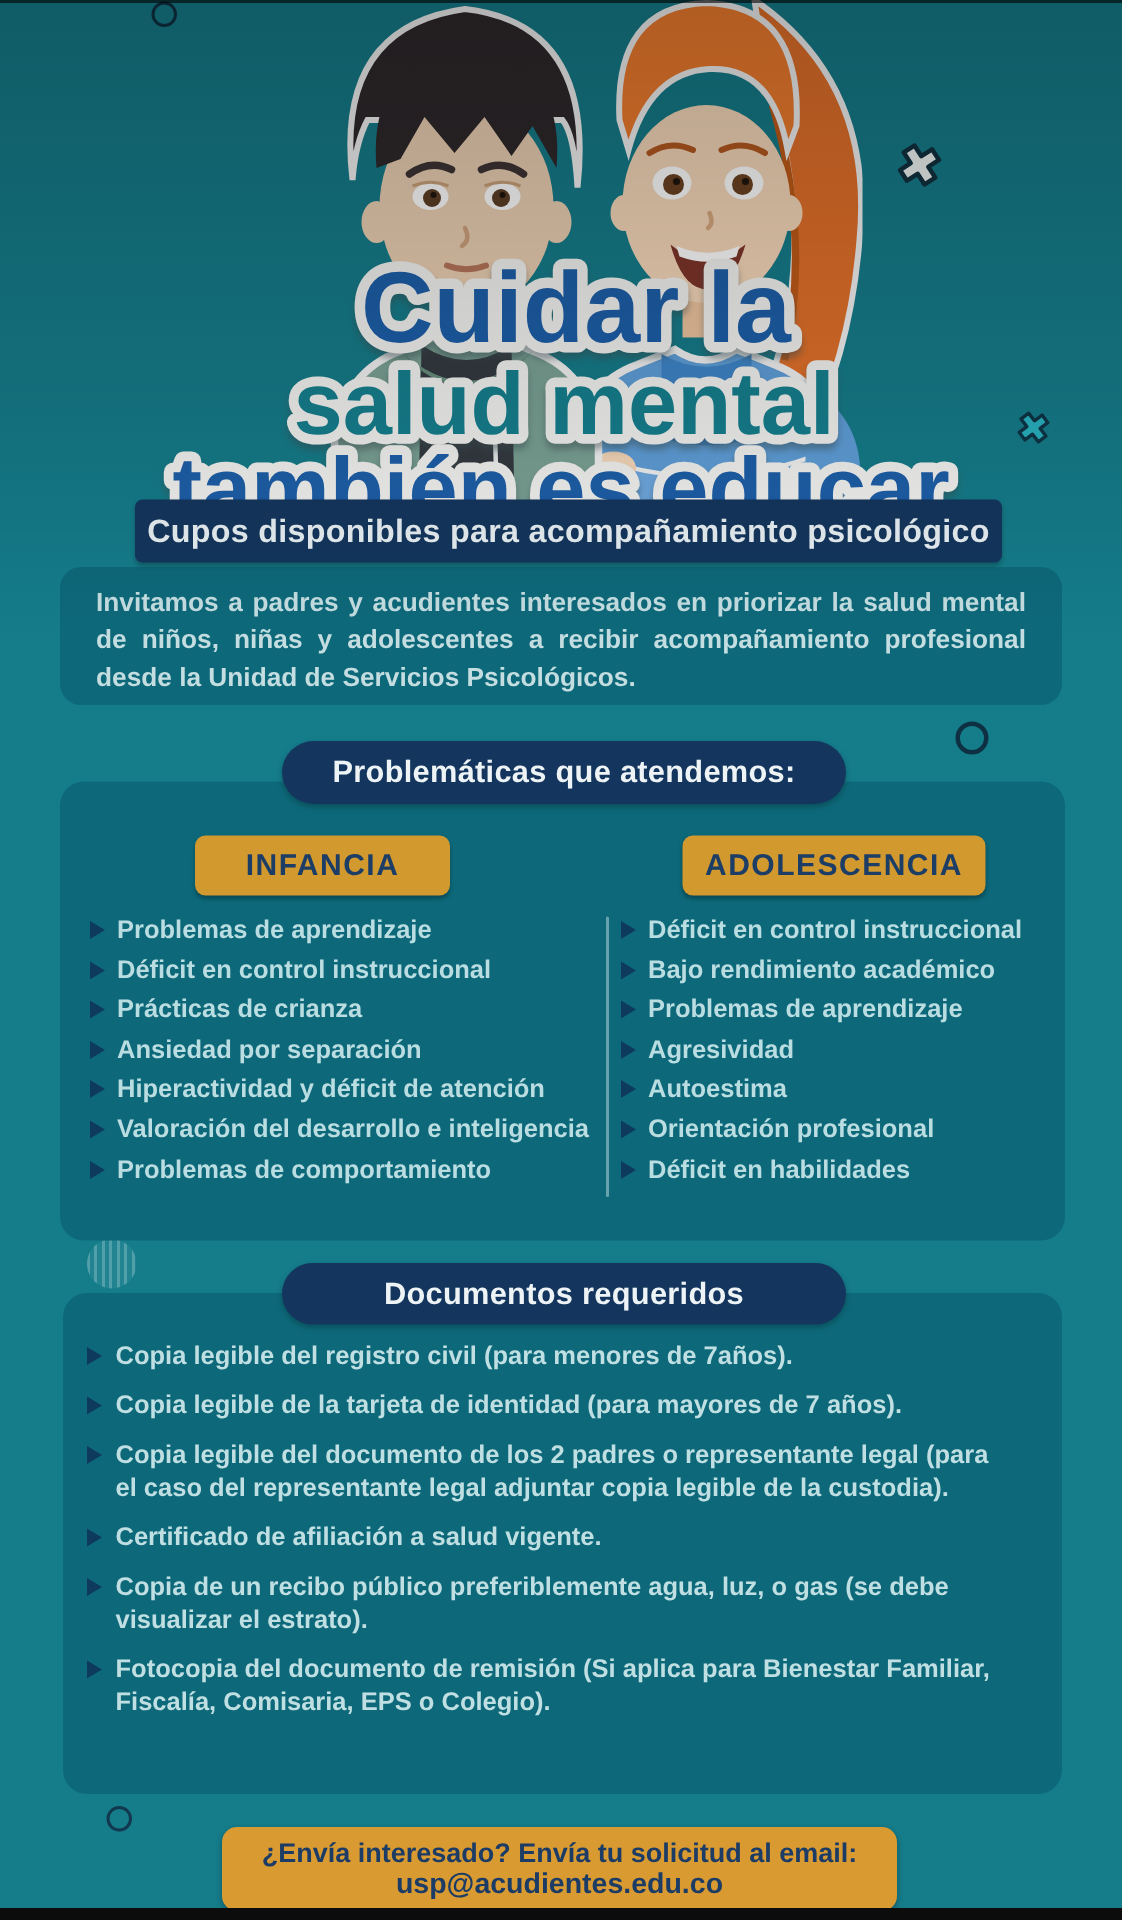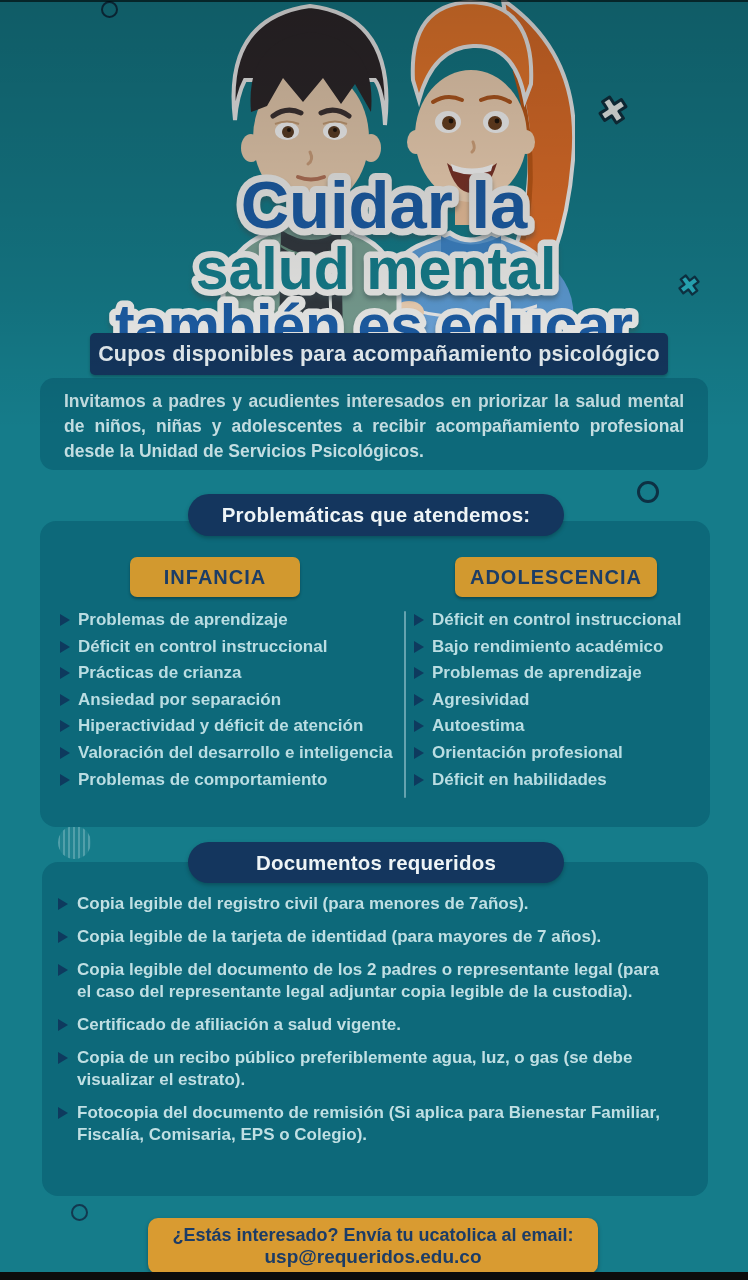--- a/index.html
+++ b/index.html
@@ -322,20 +322,20 @@
         <span class="tri"></span>
         <span style="max-width:595px;">Copia de un recibo público preferiblemente agua, luz, o gas (se debe visualizar el estrato).</span>
       </li>
     <li>
         <span class="tri"></span>
         <span style="max-width:605px;">Fotocopia del documento de remisión (Si aplica para Bienestar Familiar, Fiscalía, Comisaria, EPS o Colegio).</span>
       </li>
   </ul>
 
   <div class="email-banner">
-    <span class="line1">¿Estás interesado? Envía tu ucatolica al email:</span>
-    <span class="line2">usp@requeridos.edu.co</span>
+    <span class="line1">¿Envía interesado? Envía tu solicitud al email:</span>
+    <span class="line2">usp@acudientes.edu.co</span>
   </div>
 
   <div class="top-shade"></div>
   <div class="top-line"></div>
   <div class="bottom-bar"></div>
 </div>
 
 </body></html>

